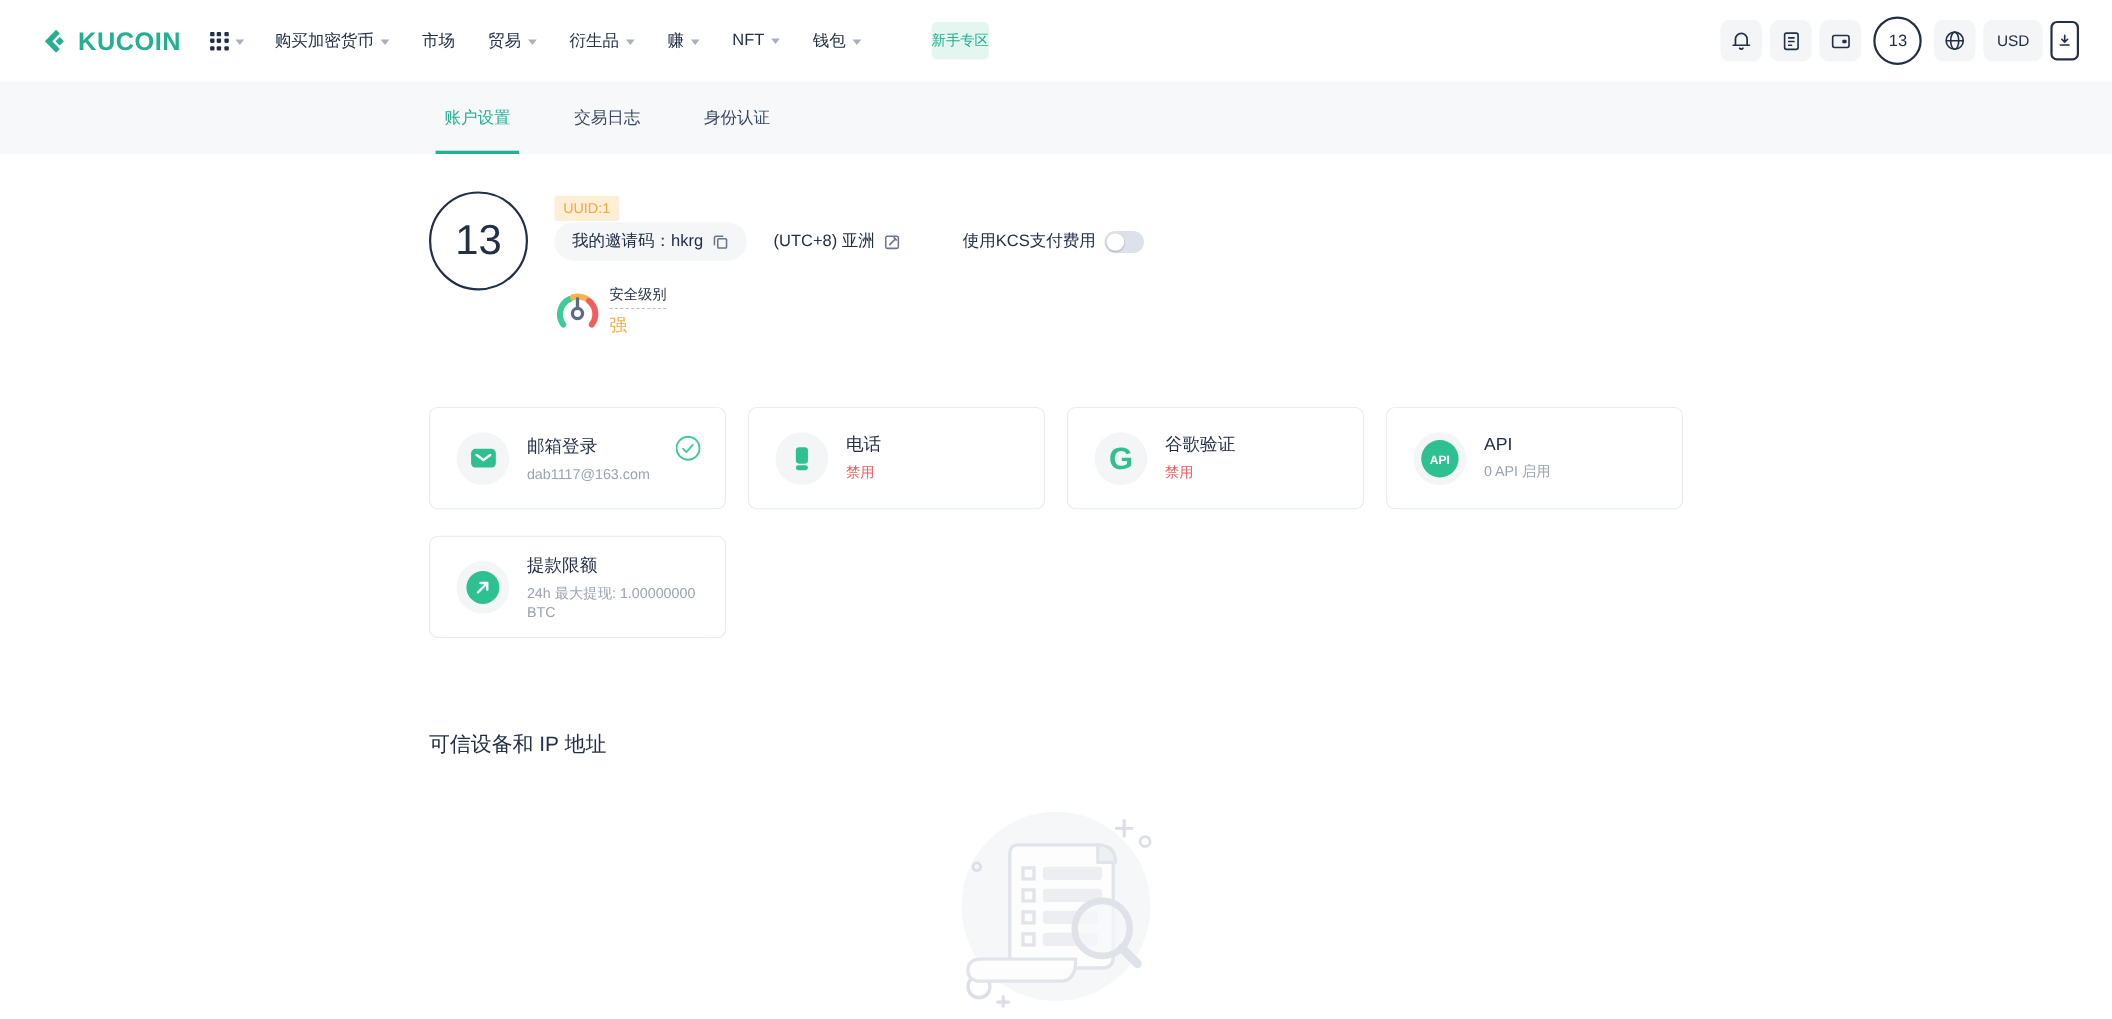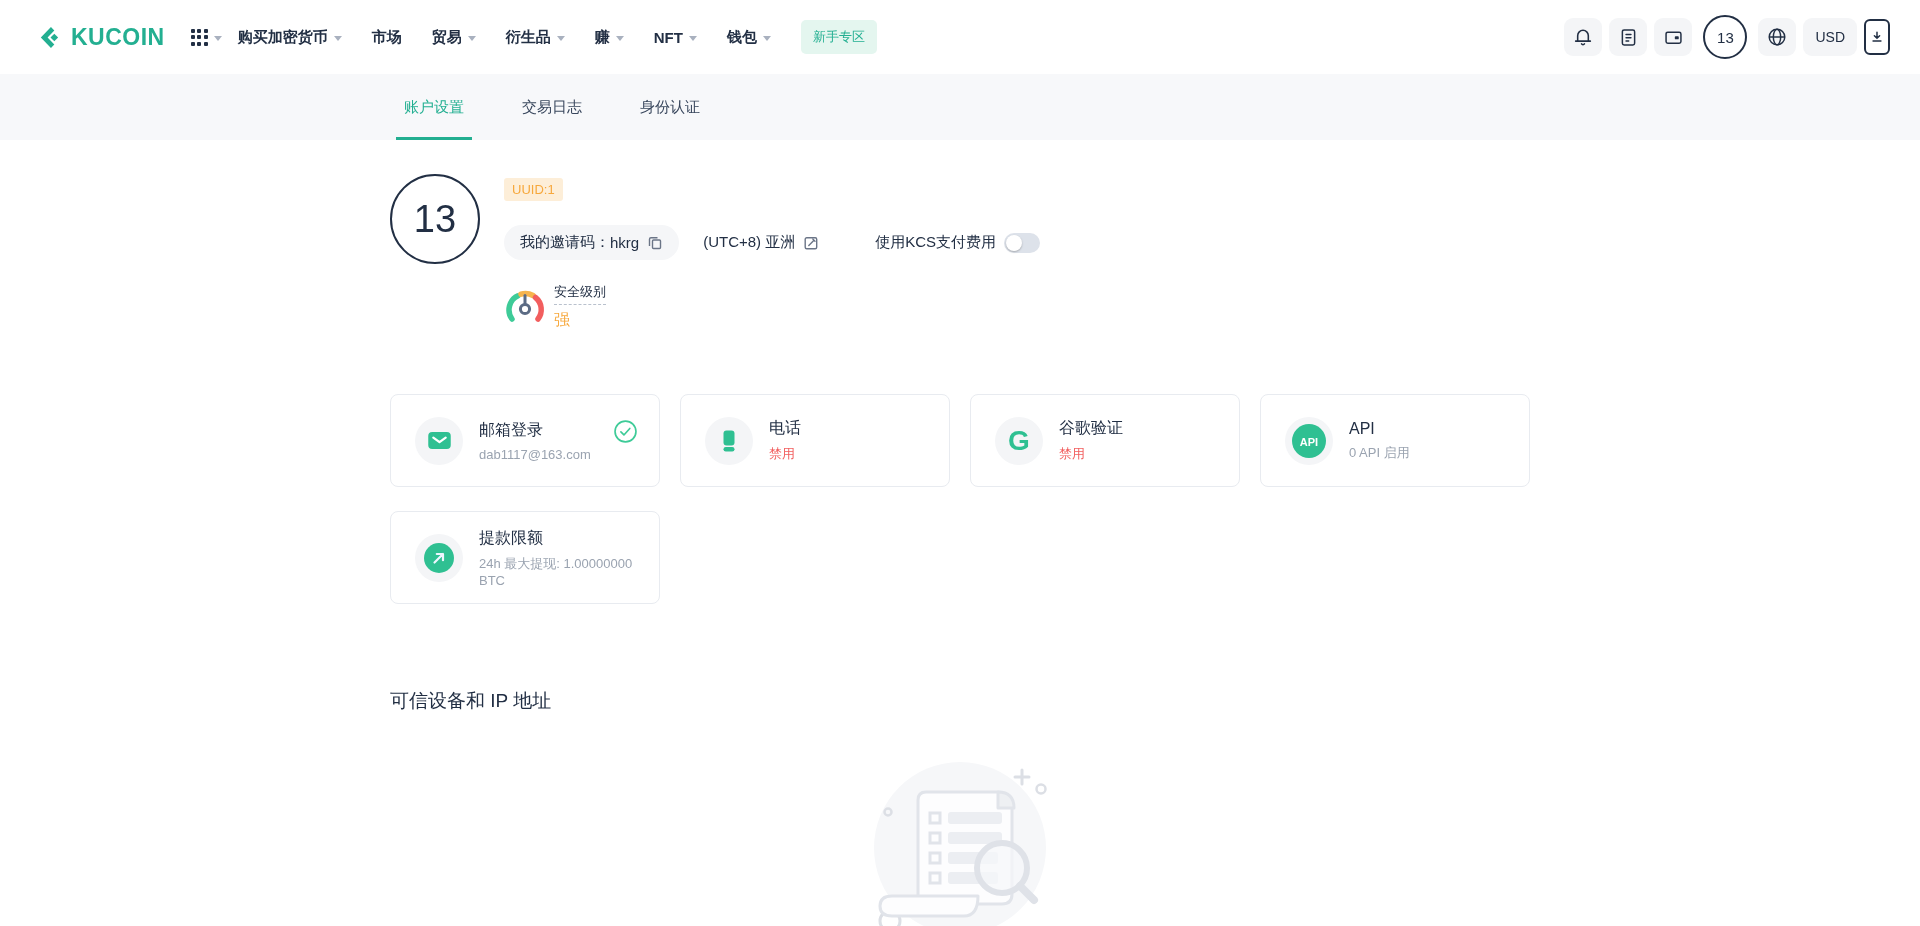--- a/index.html
+++ b/index.html
@@ -7,25 +7,25 @@
     font-family: "Liberation Sans", sans-serif; color:#29354d; }
 
   
   .topnav { height:74px; display:flex; align-items:center; justify-content:space-between;
     padding:0 30px 0 36px; background:#fff; }
   .nav-left { display:flex; align-items:center; }
   .logo { display:flex; align-items:center; cursor:pointer; }
   .logo-text { font-size:23px; font-weight:700; color:#23af91; letter-spacing:.5px; margin-left:8px; }
   .grid-icon { display:grid; grid-template-columns:repeat(3,4px); grid-gap:2.5px; margin-left:26px; cursor:pointer;}
   .grid-icon i { width:4px; height:4px; background:#222f44; border-radius:1px; }
-  .nav-items { display:flex; align-items:center; margin-left:16px;font-weight:bold; }
+  .nav-items { display:flex; align-items:flex-start; margin-left:28px; }
   .nav-item { display:flex; align-items:center; margin-right:30px; font-size:15px; color:#222f44; cursor:pointer; white-space:nowrap;}
   .caret { width:0; height:0; border-left:4px solid transparent; border-right:4px solid transparent;
     border-top:5px solid #a9b1bf; margin-left:6px; margin-top:2px; }
-  .newbie-badge { background:#e4f6ef; color:#23af91; font-size:13px; padding:8px 12px; border-radius:5px; cursor:pointer; white-space:nowrap;}
+  .newbie-badge { background:#e4f6ef; color:#23af91; font-size:13px; padding:8px 0; border-radius:5px; cursor:pointer; white-space:nowrap;margin-left:34px;}
   .nav-right { display:flex; align-items:center; gap:7px; }
   .icon-btn { width:38px; height:38px; border-radius:9px; background:#f4f5f7; display:flex;
     align-items:center; justify-content:center; cursor:pointer; }
   .nav-avatar { width:44px; height:44px; border-radius:50%; border:2px solid #222f44; background:#fff;
     display:flex; align-items:center; justify-content:center; font-size:15px; color:#222f44; cursor:pointer; margin:0 4px;}
   .usd-btn { width:auto; padding:0 12px; font-size:14px; color:#222f44; }
   .dl-btn { background:#fff; border:2px solid #222f44; border-radius:6px; width:26px; height:36px; }
 
   
   .tabbar { height:66px; background:#f7f8fa; }
@@ -36,21 +36,21 @@
   .tab.active { color:#23af91; }
   .tab.active::after { content:""; position:absolute; left:-6px; right:-6px; bottom:0; height:3px; background:#23af91; }
 
   
   .profile { display:flex; margin-top:34px; }
   .avatar-big { width:90px; height:90px; border-radius:50%; border:2px solid #222f44; flex:0 0 auto;
     display:flex; align-items:center; justify-content:center; font-size:38px; color:#222f44; }
   .profile-info { margin-left:24px; padding-top:4px; }
   .uuid-badge { display:inline-block; background:#fdeed8; color:#f7a83c; font-size:13px;
     padding:4px 8px; border-radius:3px; }
-  .info-row { display:flex; align-items:center; margin-top:24px;text-align:right; }
+  .info-row { display:flex; align-items:center; margin-top:1px;text-align:right; }
   .ref-pill { display:flex; align-items:center; background:#f5f6f8; border-radius:18px;
     padding:8px 16px; font-size:15px; color:#222f44; }
   .ref-pill .copy { margin-left:8px; cursor:pointer; display:flex; }
   .tz { display:flex; align-items:center; margin-left:24px; font-size:15px; color:#222f44; }
   .tz .edit { margin-left:8px; cursor:pointer; display:flex; }
   .kcs { display:flex; align-items:center; margin-left:56px; font-size:15px; color:#222f44; }
   .toggle { width:36px; height:20px; border-radius:10px; background:#dde2ea; margin-left:8px;
     position:relative; cursor:pointer; }
   .toggle .knob { position:absolute; left:2px; top:2px; width:16px; height:16px; border-radius:50%;
     background:#fff; box-shadow:0 1px 2px rgba(0,0,0,.25); }

